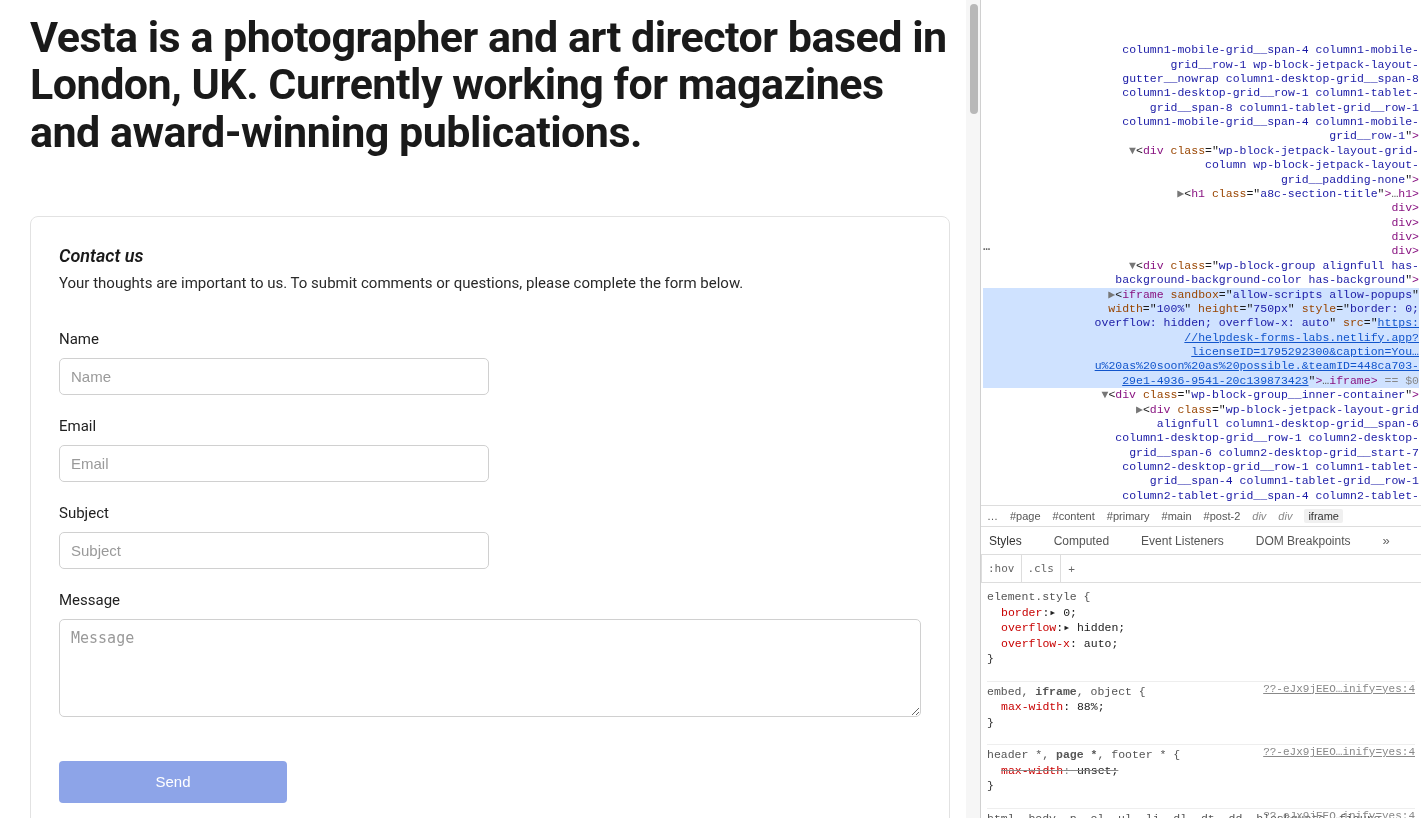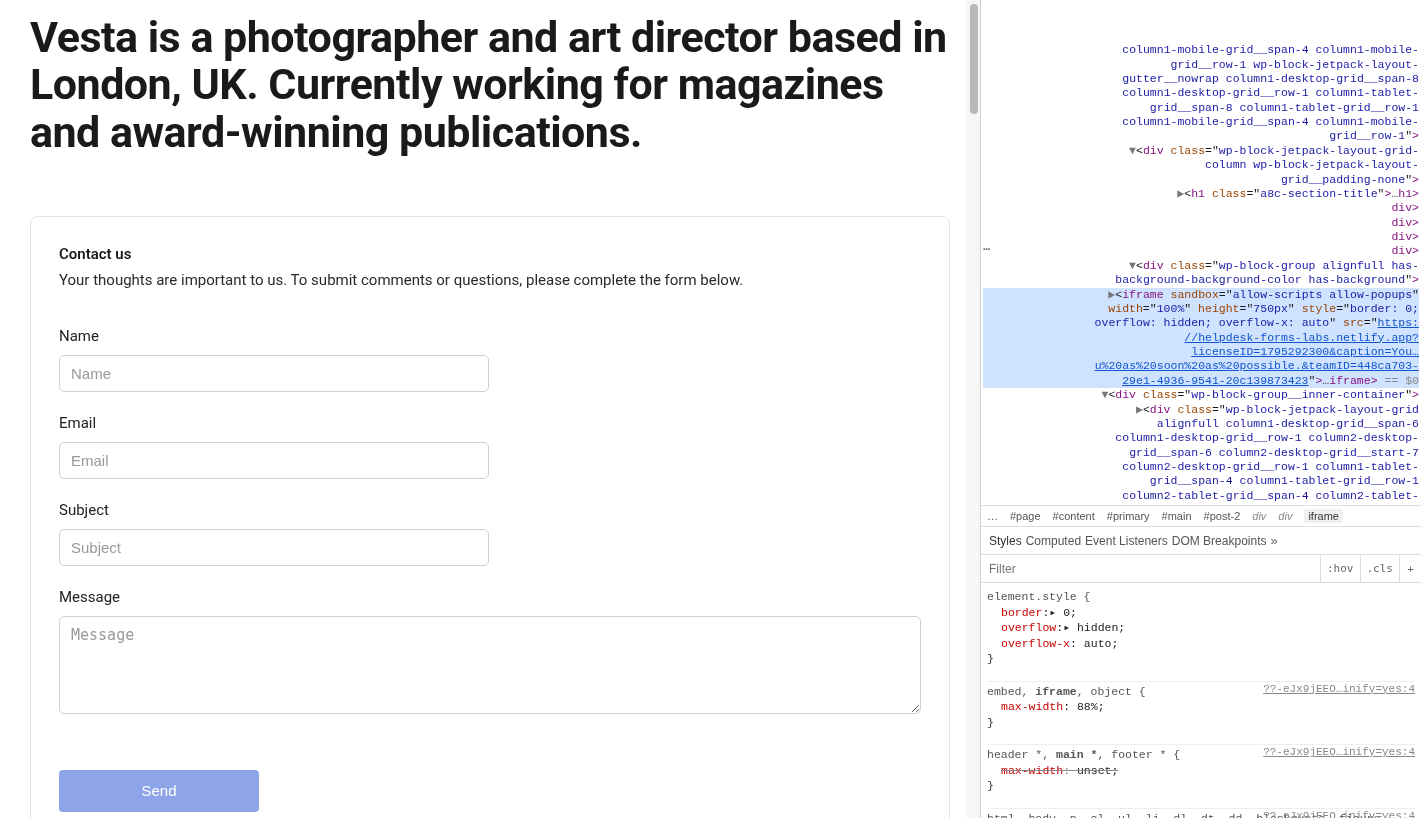--- a/index.html
+++ b/index.html
@@ -42,23 +42,24 @@
   line-height: 1.1;
   margin-bottom: 60px;
   letter-spacing: -0.5px;
 }
 .card {
   border: 1px solid #e2e2e2;
   border-radius: 8px;
   padding: 28px;
 }
 .card h2 {
-  font-size: 15px;
+  font-size: 18px;
   font-weight: 600;
   margin-bottom: 8px;
+  font-style: italic;
 }
 .card-intro {
   font-size: 15px;
   color: #2a2a2a;
   margin-bottom: 38px;
 }
 .field { margin-bottom: 22px; }
 .field label {
   display: block;
   font-size: 15px;
@@ -70,22 +71,22 @@
   padding: 9px 11px;
   font-size: 15px;
   border: 1px solid #d0d0d0;
   border-radius: 5px;
   background: #fff;
   color: #222;
 }
 .field textarea { width: 100%; height: 98px; resize: vertical; }
 .field input::placeholder, .field textarea::placeholder { color: #9a9a9a; }
 .send-btn {
-  margin-top: 30px;
-  width: 200px;
+  margin-top: 18px;
+  width: 228px;
   height: 42px;
   border: none;
   border-radius: 4px;
   background: #8da4e8;
   color: #fff;
   font-size: 15px;
   font-weight: 500;
   cursor: pointer;
 }
 
@@ -143,21 +144,21 @@
 }
 .crumb-bar .hl { background: #f0f0f0; padding: 1px 4px; border-radius: 2px; color:#333;}
 .crumb-bar .div-it { color: #888; font-style: italic; }
 
 .styles-tabs {
   height: 28px;
   border-bottom: 1px solid #ddd;
   display: flex;
   align-items: center;
   padding: 0 8px;
-  gap: 4px;
+  gap: 32px;
   font-size: 12px;
   color: #555;
   font-family: -apple-system, sans-serif;
 }
 .styles-tabs .active { color: #333; }
 .more-chev { font-size: 13px; color: #666; }
 
 .filter-row {
   height: 28px;
   border-bottom: 1px solid #ddd;
@@ -264,42 +265,41 @@
 
   <div class="styles-tabs" id="styles-tabs">
   <span class="active">Styles</span>
       <span>Computed</span>
       <span>Event Listeners</span>
       <span>DOM Breakpoints</span>
       <span class="more-chev">»</span>
     </div>
 
   <div class="filter-row">
-    <input class="filter-input" placeholder="Filter" style="">
     <span class="filter-tag">:hov</span>
     <span class="filter-tag">.cls</span>
     <span class="plus-btn">+</span>
   </div>
 
   <div class="styles-body" id="styles-body">
       <div class="rule">
         <div class="selector">element.style {</div>
         <div class="indent"><span class="propn">border</span>:<span class="propv">▸ 0;</span></div>
         <div class="indent"><span class="propn">overflow</span>:<span class="propv">▸ hidden;</span></div>
         <div class="indent"><span class="propn">overflow-x</span>:<span class="propv"> auto;</span></div>
         <div class="brace">}</div>
       </div>
       <div class="rule">
         <div class="selector">embed, <b>iframe</b>, object {</div>
         <span class="src-link">??-eJx9jEEO…inify=yes:4</span>
         <div class="indent"><span class="propn">max-width</span>:<span class="propv"> 88%;</span></div>
         <div class="brace">}</div>
       </div>
       <div class="rule">
-        <div class="selector">header *, <b>main *</b>, footer * {</div>
+        <div class="selector">header *, <b>page *</b>, footer * {</div>
         <span class="src-link">??-eJx9jEEO…inify=yes:4</span>
         <div class="indent strike"><span class="propn">max-width</span>:<span class="propv"> unset;</span></div>
         <div class="brace">}</div>
       </div>
       <div class="rule">
         <div class="selector">html, body, p, ol, ul, li, dl, dt, dd, blockquote, figure, fieldset, form, legend, textarea, pre, <b>iframe</b>, hr, h1, h2, h3, h4, h5, h6 {</div>
         <span class="src-link">??-eJx9jEEO…inify=yes:4</span>
       </div>
     </div>
 </div>

